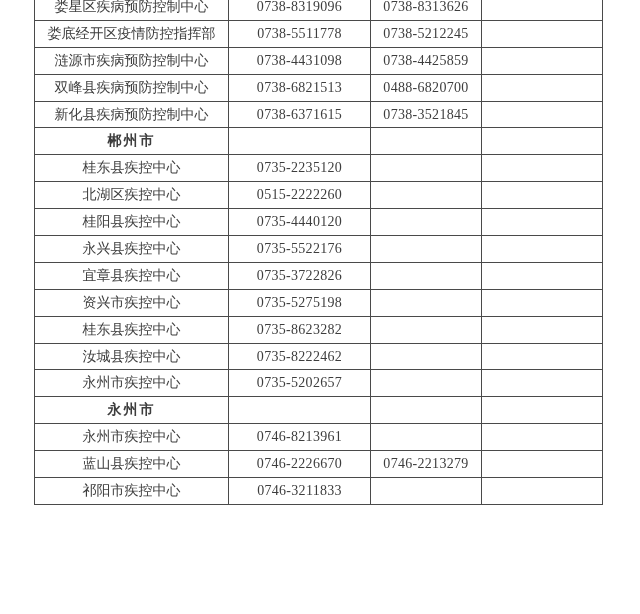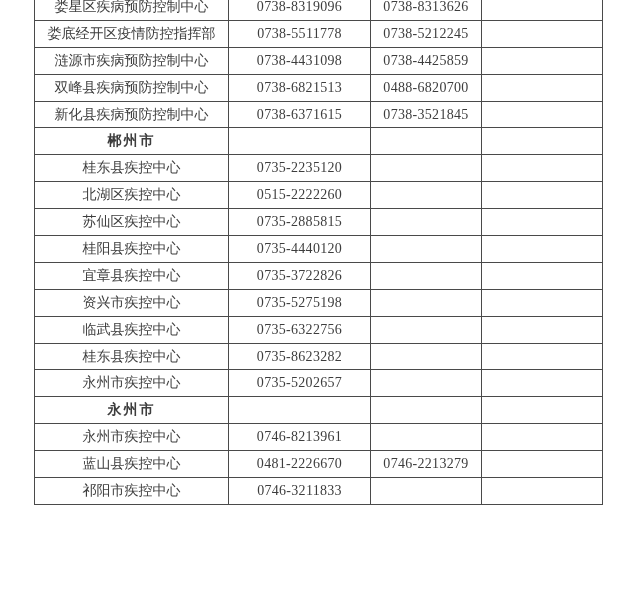--- a/index.html
+++ b/index.html
@@ -103,52 +103,52 @@
         <td class="phone"></td>
         <td class="empty"></td>
       </tr>
       <tr>
         <td class="name">北湖区疾控中心</td>
         <td class="phone">0515-2222260</td>
         <td class="phone"></td>
         <td class="empty"></td>
       </tr>
       <tr>
-        <td class="name">苏仙区疾控中心</td>
-        <td class="phone">0735-2885815</td>
+        <td class="name">桂阳县疾控中心</td>
+        <td class="phone">0735-4440120</td>
         <td class="phone"></td>
         <td class="empty"></td>
       </tr>
       <tr>
-        <td class="name">桂阳县疾控中心</td>
-        <td class="phone">0735-4440120</td>
+        <td class="name">永兴县疾控中心</td>
+        <td class="phone">0735-5522176</td>
         <td class="phone"></td>
         <td class="empty"></td>
       </tr>
       <tr>
         <td class="name">宜章县疾控中心</td>
         <td class="phone">0735-3722826</td>
         <td class="phone"></td>
         <td class="empty"></td>
       </tr>
       <tr>
         <td class="name">资兴市疾控中心</td>
         <td class="phone">0735-5275198</td>
         <td class="phone"></td>
         <td class="empty"></td>
       </tr>
       <tr>
-        <td class="name">临武县疾控中心</td>
-        <td class="phone">0735-6322756</td>
+        <td class="name">桂东县疾控中心</td>
+        <td class="phone">0735-8623282</td>
         <td class="phone"></td>
         <td class="empty"></td>
       </tr>
       <tr>
-        <td class="name">桂东县疾控中心</td>
-        <td class="phone">0735-8623282</td>
+        <td class="name">汝城县疾控中心</td>
+        <td class="phone">0735-8222462</td>
         <td class="phone"></td>
         <td class="empty"></td>
       </tr>
       <tr>
         <td class="name">永州市疾控中心</td>
         <td class="phone">0735-5202657</td>
         <td class="phone"></td>
         <td class="empty"></td>
       </tr>
       <tr>
@@ -158,21 +158,21 @@
         <td class="empty"></td>
       </tr>
       <tr>
         <td class="name">永州市疾控中心</td>
         <td class="phone">0746-8213961</td>
         <td class="phone"></td>
         <td class="empty"></td>
       </tr>
       <tr>
         <td class="name">蓝山县疾控中心</td>
-        <td class="phone">0481-2226670</td>
+        <td class="phone">0746-2226670</td>
         <td class="phone">0746-2213279</td>
         <td class="empty"></td>
       </tr>
       <tr>
         <td class="name">祁阳市疾控中心</td>
         <td class="phone">0746-3211833</td>
         <td class="phone"></td>
         <td class="empty"></td>
       </tr>
     </tbody>

